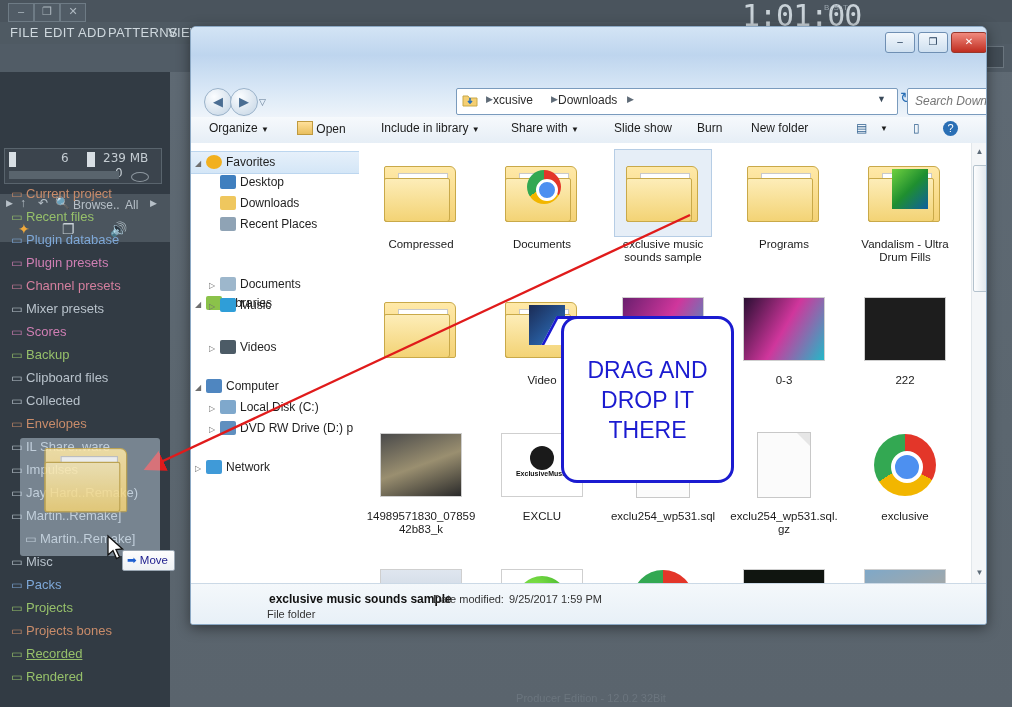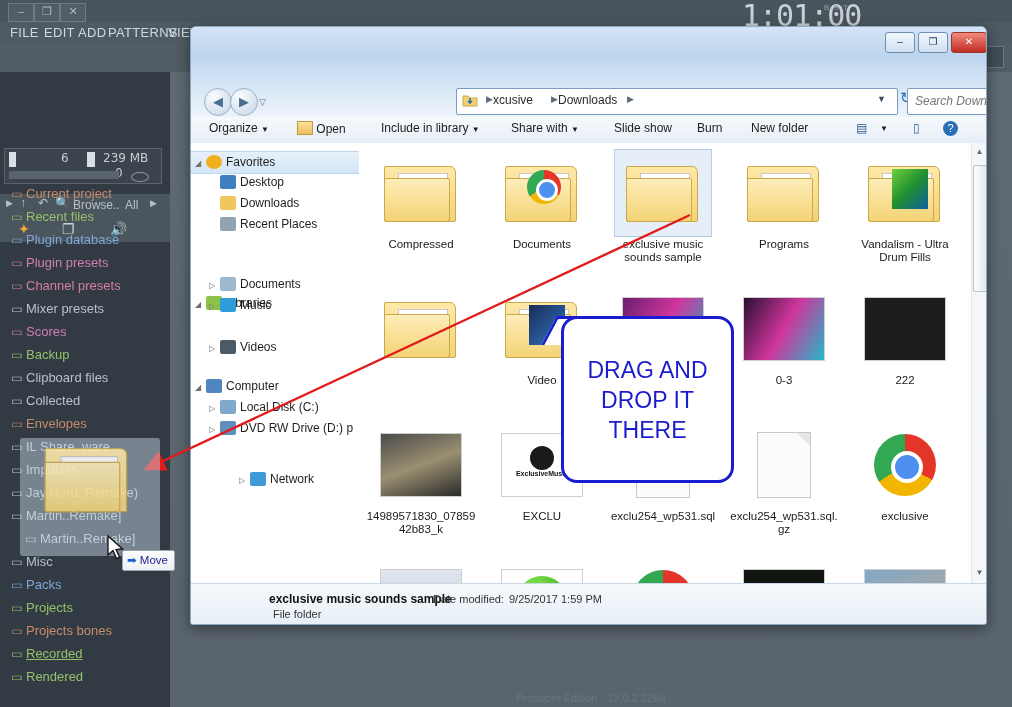--- a/index.html
+++ b/index.html
@@ -71,21 +71,21 @@
   .folder{position:relative;width:74px;height:58px;}
   .folder .back{position:absolute;left:0;top:2px;width:70px;height:54px;border-radius:2px 6px 2px 2px;
     background:linear-gradient(180deg,#ffe9a8,#f4d276);border:1px solid #c9a949;}
   .folder .paper{position:absolute;left:14px;top:9px;width:48px;height:44px;background:#fff;border:1px solid #c9c9c9;}
   .folder .front{position:absolute;left:0;bottom:0;width:64px;height:42px;border-radius:2px 2px 3px 3px;
     background:linear-gradient(180deg,#fdedb8,#f3d375);border:1px solid #c9a949;}
   #statusbar{position:absolute;left:0;top:556px;width:795px;height:40px;
     background:linear-gradient(180deg,#f4f8fb,#e8f0f7);border-top:1px solid #cbd9e6;}
   #sb-name{position:absolute;left:78px;top:8px;font-size:12px;color:#111;font-weight:bold;}
   #sb-meta{position:absolute;top:9px;font-size:11px;color:#333;}
-  #sb-type{position:absolute;left:82px;top:24px;font-size:11px;color:#333;}
+  #sb-type{position:absolute;left:76px;top:24px;font-size:11px;color:#333;}
   
   #vscroll{position:absolute;left:780px;top:116px;width:15px;height:440px;background:#f4f6f8;border-left:1px solid #e2e7eb;}
   #vthumb{position:absolute;left:1px;top:22px;width:13px;height:125px;border:1px solid #b4c2cd;border-radius:2px;
     background:linear-gradient(90deg,#fdfdfe,#dfe6ec);}
   .sarrow{position:absolute;left:1px;width:13px;height:16px;color:#5d6b78;font-size:8px;text-align:center;line-height:16px;}
 
   
   #callout{position:absolute;left:561px;top:316px;width:167px;height:161px;background:#fff;
     border:3px solid #1b1bd0;border-radius:16px;z-index:60;display:flex;align-items:center;justify-content:center;}
   #callout span{color:#1b1bd0;font-size:23px;line-height:30px;text-align:center;font-family:"Liberation Sans",sans-serif;}
@@ -251,21 +251,21 @@
       <div class="np" style="top: 29px;"><span class="exparrow" style="margin-left: 18px;"></span><span class="npicon" style="background: rgb(63, 127, 191); border-radius: 2px;"></span><span>Desktop</span></div>
       <div class="np" style="top: 50px;"><span class="exparrow" style="margin-left: 18px;"></span><span class="npicon" style="background: rgb(239, 199, 94); border-radius: 2px;"></span><span>Downloads</span></div>
       <div class="np" style="top: 71px;"><span class="exparrow" style="margin-left: 18px;"></span><span class="npicon" style="background: rgb(143, 163, 181); border-radius: 2px;"></span><span>Recent Places</span></div>
       <div class="np" style="top: 110px; margin-top: 40px;"><span class="exparrow" style="margin-left: 4px;">◢</span><span class="npicon" style="background: rgb(139, 194, 74); border-radius: 2px;"></span><span>Libraries</span></div>
       <div class="np" style="top: 131px;"><span class="exparrow" style="margin-left: 18px;">▷</span><span class="npicon" style="background: rgb(157, 183, 204); border-radius: 2px;"></span><span>Documents</span></div>
       <div class="np" style="top: 152px;"><span class="exparrow" style="margin-left: 18px;">▷</span><span class="npicon" style="background: rgb(47, 158, 216); border-radius: 2px;"></span><span>Music</span></div>
       <div class="np" style="top: 194px;"><span class="exparrow" style="margin-left: 18px;">▷</span><span class="npicon" style="background: rgb(76, 91, 102); border-radius: 2px;"></span><span>Videos</span></div>
       <div class="np" style="top: 233px;"><span class="exparrow" style="margin-left: 4px;">◢</span><span class="npicon" style="background: rgb(79, 134, 192); border-radius: 2px;"></span><span>Computer</span></div>
       <div class="np" style="top: 254px;"><span class="exparrow" style="margin-left: 18px;">▷</span><span class="npicon" style="background: rgb(127, 168, 204); border-radius: 2px;"></span><span>Local Disk (C:)</span></div>
       <div class="np" style="top: 275px;"><span class="exparrow" style="margin-left: 18px;">▷</span><span class="npicon" style="background: rgb(95, 143, 191); border-radius: 2px;"></span><span>DVD RW Drive (D:) p</span></div>
-      <div class="np" style="top: 326px; margin-left: 44px;"><span class="exparrow" style="margin-left: 4px;">▷</span><span class="npicon" style="background: rgb(63, 154, 216); border-radius: 2px;"></span><span>Network</span></div>
+      <div class="np" style="top: 314px;"><span class="exparrow" style="margin-left: 4px;">▷</span><span class="npicon" style="background: rgb(63, 154, 216); border-radius: 2px;"></span><span>Network</span></div>
     </div>
 
   <div id="filepane">
       <div class="fitem" style="left: 6px; top: 6px;">
         <div class="thumbwrap">
           <div class="folder">
             <div class="back"></div>
             <div class="paper"></div>
             <div class="front"></div>
           </div>

